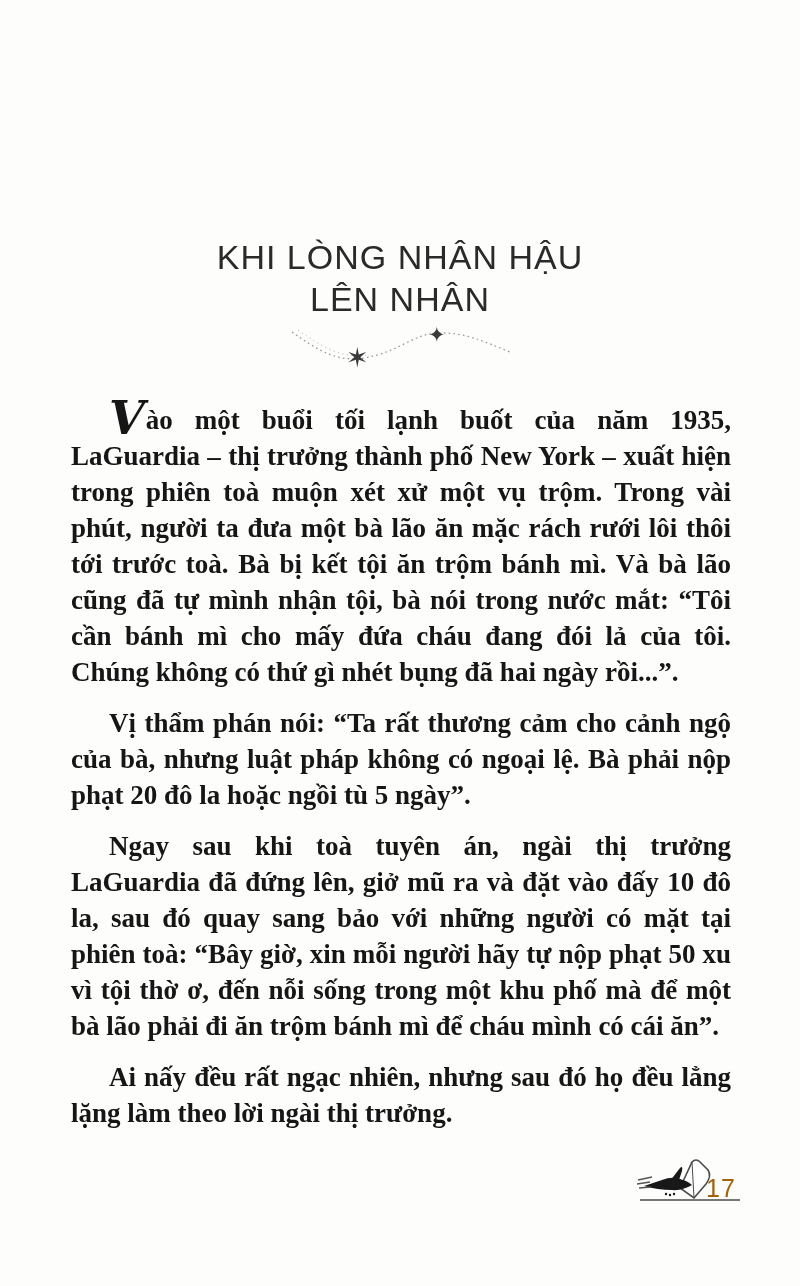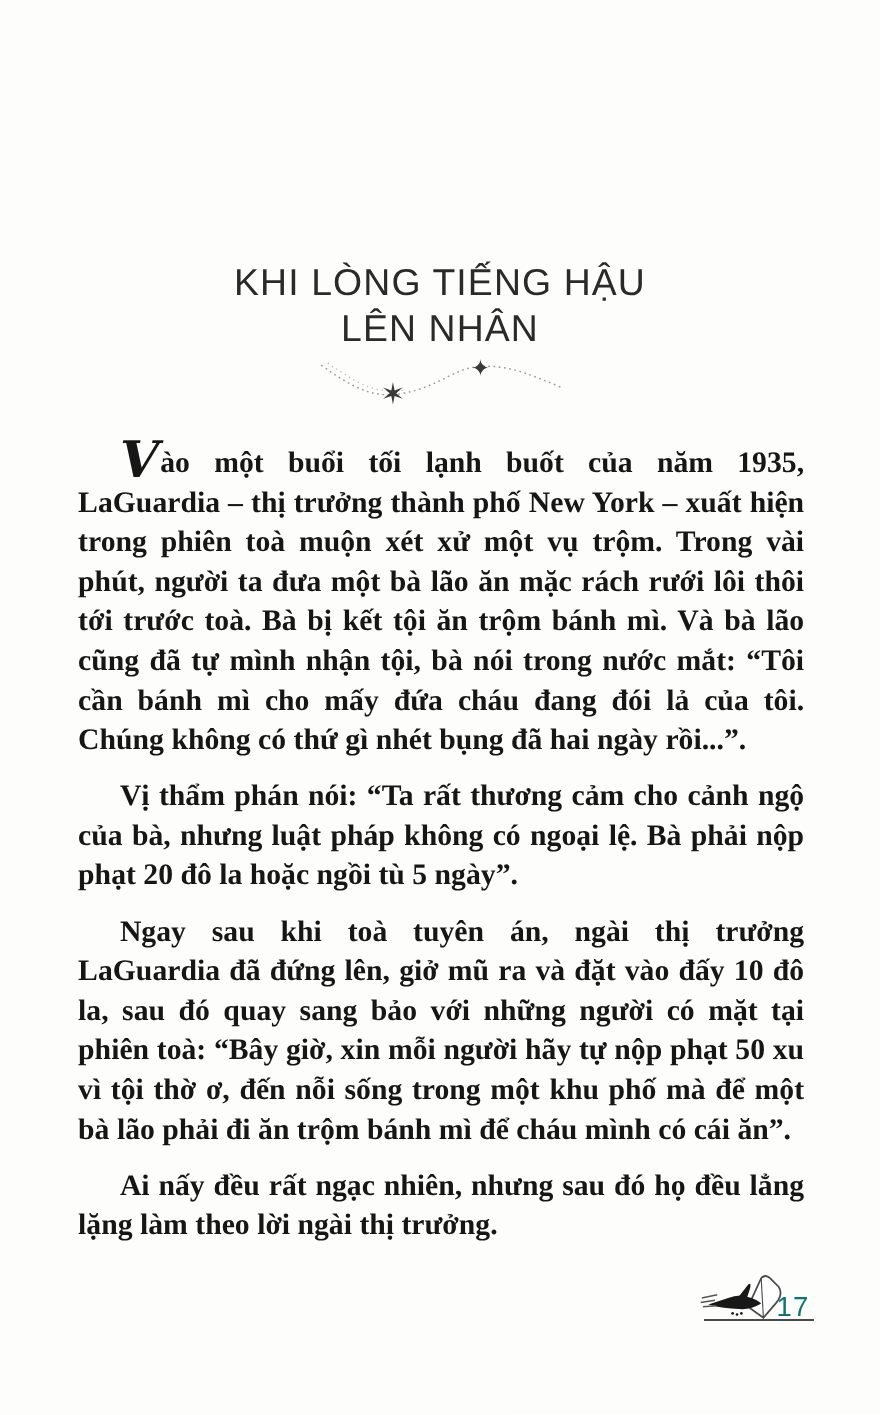--- a/index.html
+++ b/index.html
@@ -75,34 +75,34 @@
     position: absolute;
     left: 0;
     top: 0;
   }
   .page-number {
     position: absolute;
     left: 70px;
     bottom: 3px;
     font-family: "Liberation Sans", sans-serif;
     font-size: 25px;
-    color: #0f766e;
+    color: #a16207;
     letter-spacing: 1px;
   }
   .orn-text {
     font-family: "DejaVu Sans", sans-serif;
   }
 </style>
 </head>
 <body>
 
 <div class="book-page">
 
   <div class="title-block">
-    <div>KHI LÒNG TIẾNG HẬU</div>
+    <div>KHI LÒNG NHÂN HẬU</div>
     <div>LÊN NHÂN</div>
   </div>
 
   <svg class="divider" viewBox="0 0 240 52" xmlns="http://www.w3.org/2000/svg">
     <path d="M12 12 C 40 32, 58 42, 84 38 C 120 32, 132 14, 158 13 C 185 12, 205 22, 230 32" fill="none" stroke="#9a9a9a" stroke-width="1.3" stroke-dasharray="1.6 3.2"></path>
     <path d="M18 10 C 44 28, 60 38, 86 35" fill="none" stroke="#b5b5b5" stroke-width="1" stroke-dasharray="1.2 3.4"></path>
     <text class="orn-text" x="66" y="47" font-size="27" fill="#3a3a3a">✶</text>
     <text class="orn-text" x="148" y="22" font-size="21" fill="#3a3a3a">✦</text>
   </svg>
 

